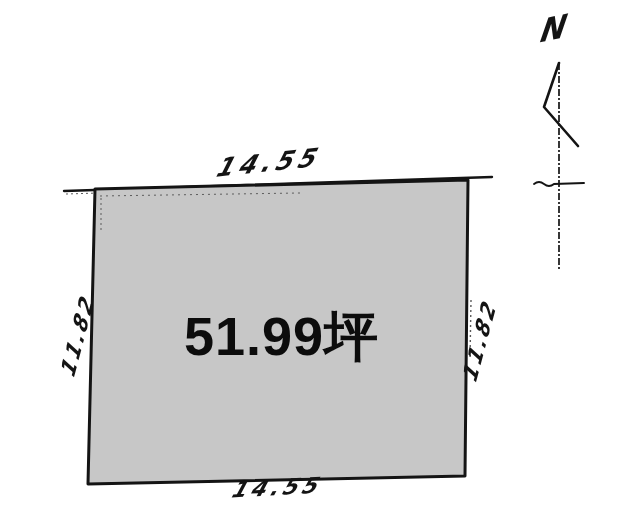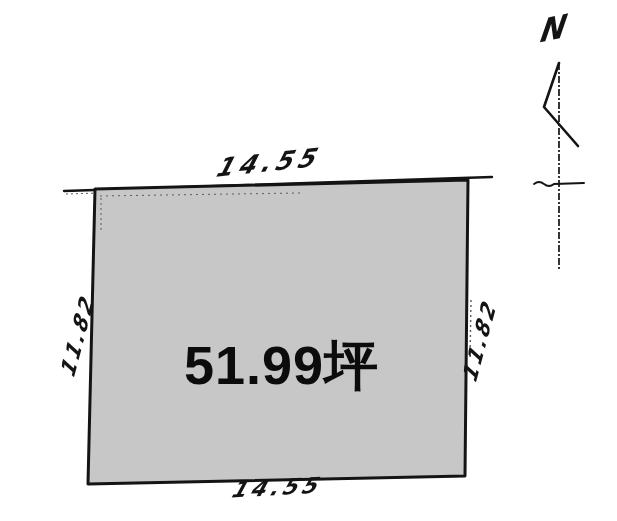--- a/index.html
+++ b/index.html
@@ -28,21 +28,20 @@
     left: 95px;
     top: 301px;
     width: 373px;
     text-align: center;
     font-size: 54px;
     font-weight: bold;
     letter-spacing: 1px;
     color: #0c0c0c;
     font-family: "Liberation Sans", "DejaVu Sans", sans-serif;
     white-space: nowrap;
-    margin-top: 29px;
   }
   
   .dim {
     position: absolute;
     color: #141414;
     font-style: italic;
     font-weight: bold;
     font-family: "DejaVu Sans", sans-serif;
     white-space: nowrap;
     text-align: center;

